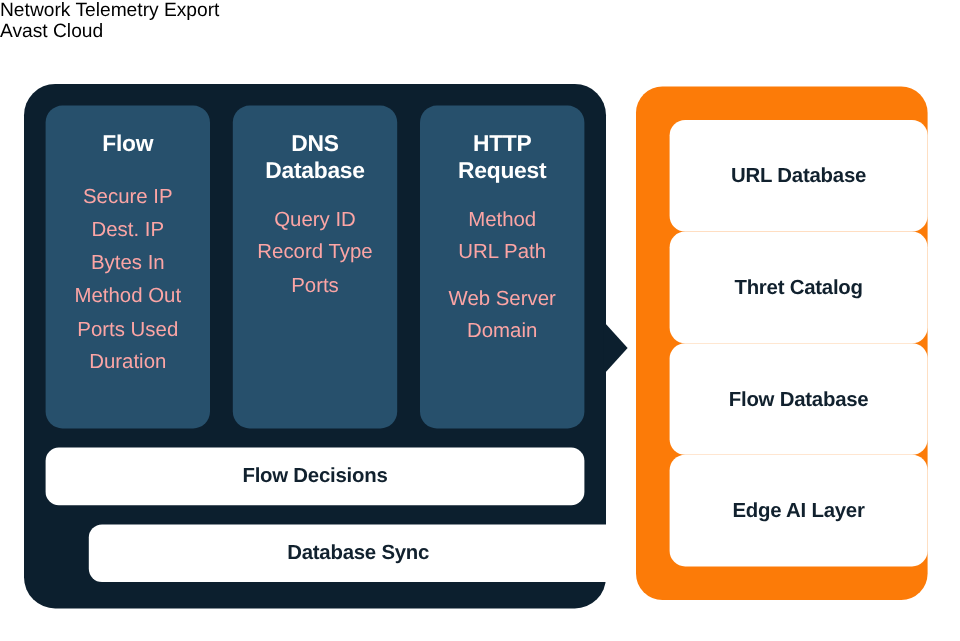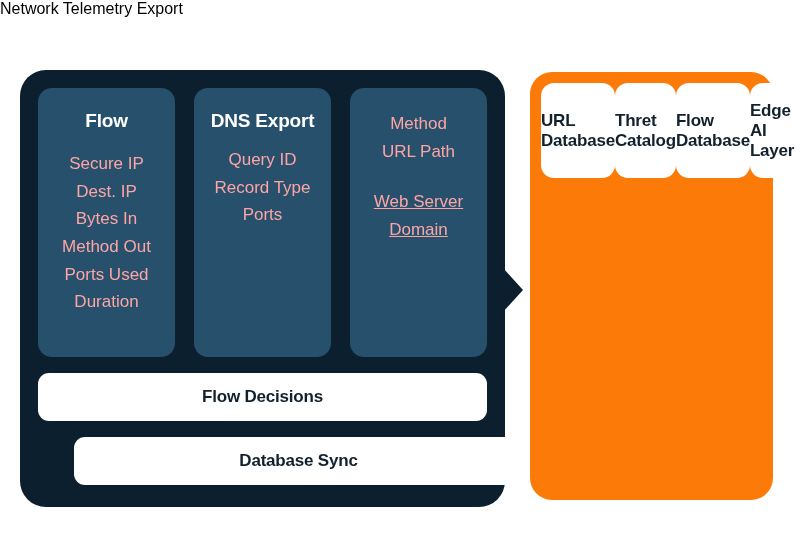--- a/index.html
+++ b/index.html
@@ -71,21 +71,21 @@
     margin-bottom: 18px;
     letter-spacing: -0.2px;
   }
   .card-title.two-line { margin-bottom: 14px; }
   .card-field {
     font-size: 17px;
     color: #fca5a5;
     line-height: 1.62;
     white-space: pre-line;
   }
-  .card-field.spaced { margin-top: 23px; text-decoration: underline; }
+  .card-field.spaced { margin-top: 11px; }
 
   #telemetry-bars {
     position: absolute;
     left: 18px;
     top: 303px;
     width: 449px;
   }
   .white-bar {
     width: 449px;
     height: 48px;
@@ -104,22 +104,23 @@
   
   #cloud-panel {
     position: absolute;
     left: 530px;
     top: 72px;
     width: 243px;
     height: 428px;
     background: #fc7b08;
     border-radius: 22px;
     box-sizing: border-box;
-    padding: 11px;
+    padding: 28px;
     display: flex;
+    flex-direction: column;
     justify-content: space-between;
   }
   .cloud-card {
     width: 215px;
     height: 95px;
     background: #ffffff;
     border-radius: 13px;
     display: flex;
     align-items: center;
     justify-content: center;
@@ -129,44 +130,47 @@
     letter-spacing: -0.2px;
   }
 </style>
 </head>
 <body>
 
 <div id="stage">
 
   <div id="heading-left">Network Telemetry Export</div>
 
+  <div id="heading-right">Avast Cloud</div>
 
   <div id="telemetry-panel">
 
     <div id="telemetry-columns">
 
       <div class="telemetry-card">
         <div class="card-title">Flow</div>
         <div class="card-field">Secure IP</div>
         <div class="card-field">Dest. IP</div>
         <div class="card-field">Bytes In</div>
         <div class="card-field">Method Out</div>
         <div class="card-field">Ports Used</div>
         <div class="card-field">Duration</div>
       </div>
 
       <div class="telemetry-card">
         <div class="card-title two-line">DNS
-Export</div>
+Database</div>
         <div class="card-field">Query ID</div>
         <div class="card-field">Record Type</div>
         <div class="card-field">Ports</div>
       </div>
 
       <div class="telemetry-card">
+        <div class="card-title two-line">HTTP
+Request</div>
         <div class="card-field">Method</div>
         <div class="card-field">URL Path</div>
         <div class="card-field spaced">Web Server
 Domain</div>
       </div>
 
     </div>
 
     <div id="telemetry-bars">
       <div class="white-bar">Flow Decisions</div>

